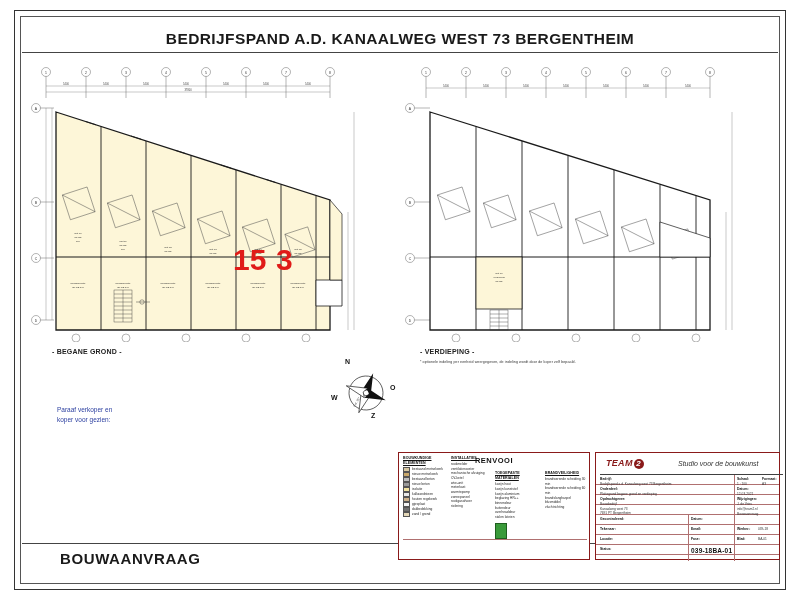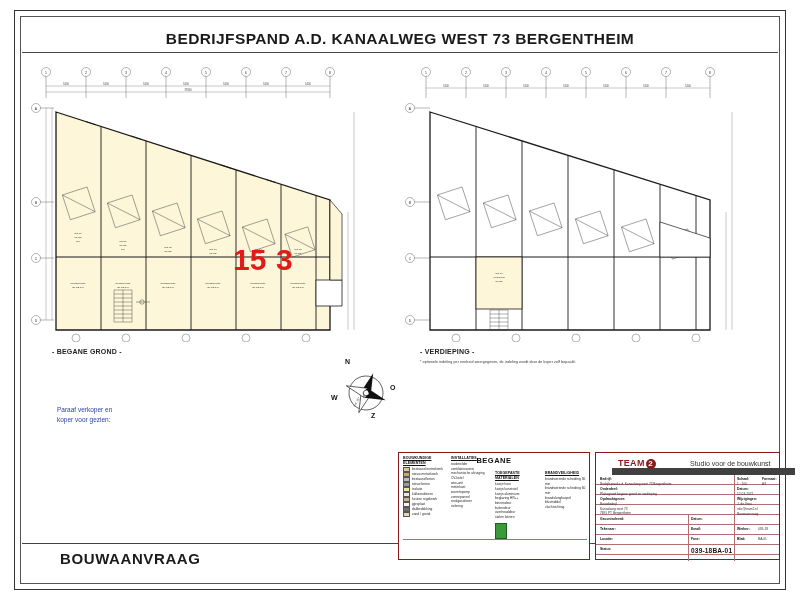--- a/index.html
+++ b/index.html
@@ -196,26 +196,27 @@
     width: 5px;
     height: 3px;
     border: 0.4px solid #555;
     margin-right: 2px;
     vertical-align: middle;
   }
 
   
   .tb-logo {
     position: absolute;
-    left: 16px;
+    left: 4px;
     top: 0;
     width: 100%;
     height: 22px;
-    border-bottom: 7px solid #404040;
+    border-bottom: 1px solid #404040;
     box-sizing: border-box;
+    font-style: italic;
   }
   .tb-brand {
     position: absolute;
     left: 6px;
     top: 5px;
     font-size: 9px;
     font-weight: bold;
     color: #8a1a1a;
     letter-spacing: 0.3px;
   }
@@ -651,21 +652,21 @@
       </g>
     </svg>
     <div class="compass-letter" style="left:12px; top:-2px;">N</div>
     <div class="compass-letter" style="left:57px; top:24px;">O</div>
     <div class="compass-letter" style="left:38px; top:52px;">Z</div>
     <div class="compass-letter" style="left:-2px; top:34px;">W</div>
     <div style="position:absolute; left:18px; top:40px; font-size:3px; color:#333; transform:rotate(-60deg);">2 nr. 90°</div>
   </div>
 
   <div id="renvooi-panel" class="panel">
-    <div class="panel-title">BEGANE</div>
+    <div class="panel-title">RENVOOI</div>
 
     <div class="renvooi-col micro" style="left:4px; top:3px; width:44px;">
       <span class="renvooi-head">BOUWKUNDIGE ELEMENTEN</span>
       <div>
         <div><span class="sw" style="background:#d9c9a3;"></span><span>bestaand metselwerk</span></div>
         <div><span class="sw" style="background:#c9a86a;"></span><span>nieuw metselwerk</span></div>
         <div><span class="sw" style="background:#bdbdbd;"></span><span>bestaand beton</span></div>
         <div><span class="sw" style="background:#9a9a9a;"></span><span>nieuw beton</span></div>
         <div><span class="sw" style="background:#f2e3a0;"></span><span>isolatie</span></div>
         <div><span class="sw" style="background:#e8e8e8;"></span><span>kalkzandsteen</span></div>

